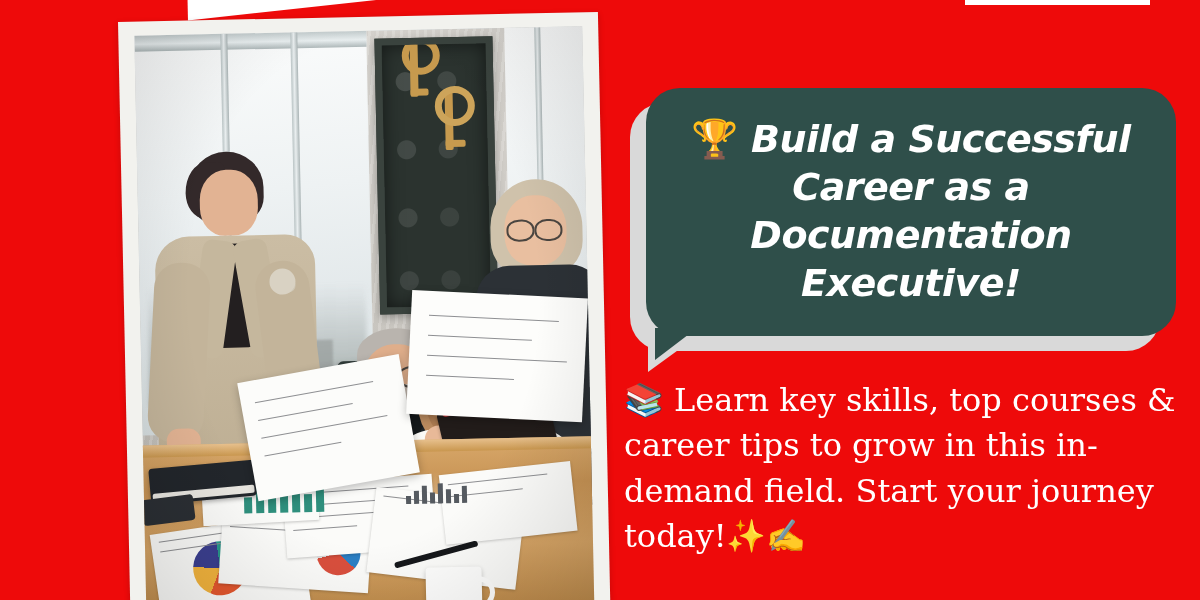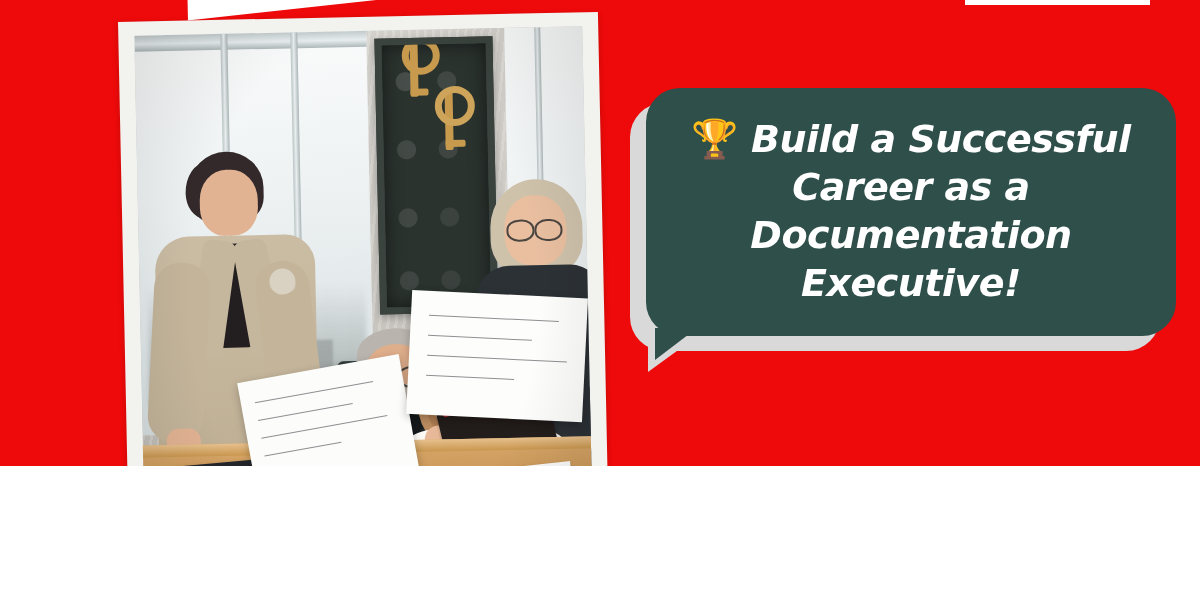--- a/index.html
+++ b/index.html
@@ -3,21 +3,21 @@
 <meta charset="utf-8">
 <style>
   html, body {
     margin: 0;
     padding: 0;
     background: #ffffff;
   }
   #canvas {
     position: relative;
     width: 1200px;
-    height: 466px;
+    height: 600px;
     overflow: hidden;
     background: #EE0A0A;
     font-family: "Liberation Sans", sans-serif;
   }
 
   
   .top-strip {
     position: absolute;
     left: 965px;
     top: 0px;
@@ -511,14 +511,15 @@
   </div>
 
   <div class="bubble-shadow"></div>
   <div class="bubble-shadow-tail"></div>
 
   <div class="bubble">
     <h1 class="bubble-text"><span class="emoji">🏆</span> <span>Build a Successful</span> <span>Career as a</span> <span>Documentation Executive!</span></h1>
   </div>
   <div class="bubble-tail"></div>
 
+  <p class="body-copy"><span class="emoji">📚</span> <span>Learn key skills, top courses &amp; career tips to grow in this in-demand field. Start your journey today!</span><span class="emoji">✨</span><span class="emoji">✍️</span></p>
 
 </div>
 
 </body></html>

